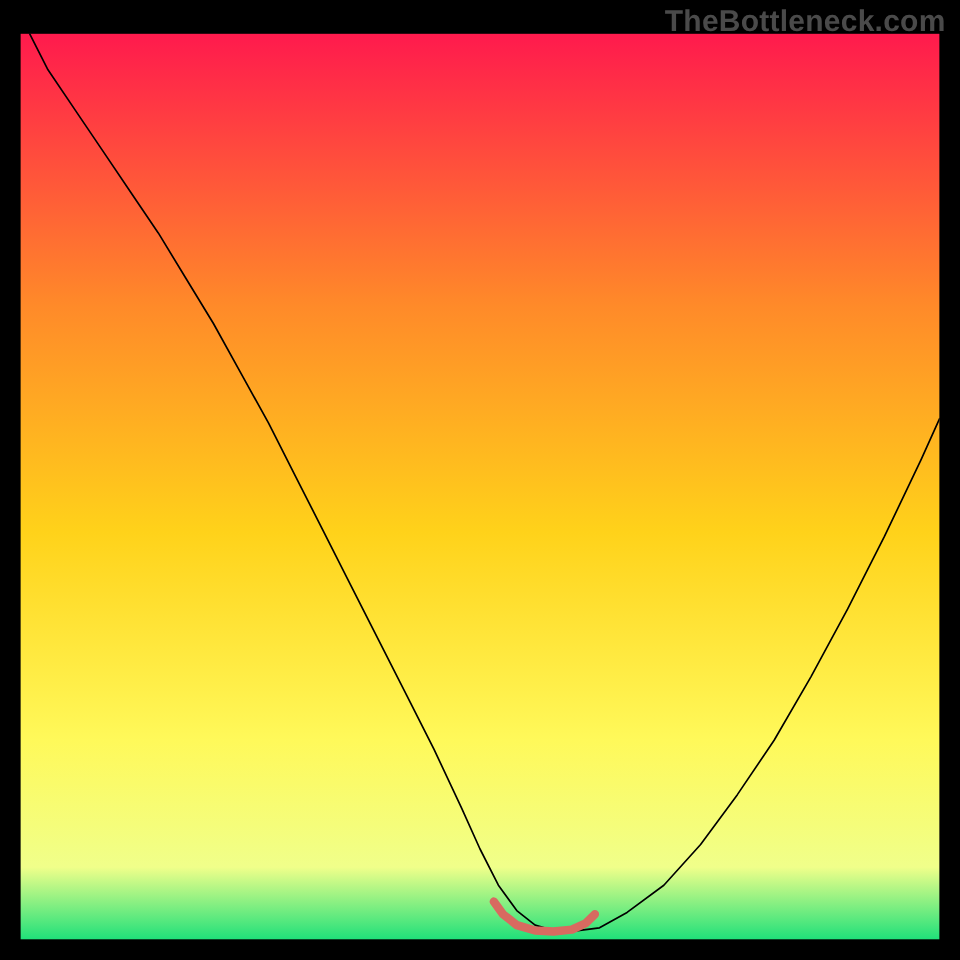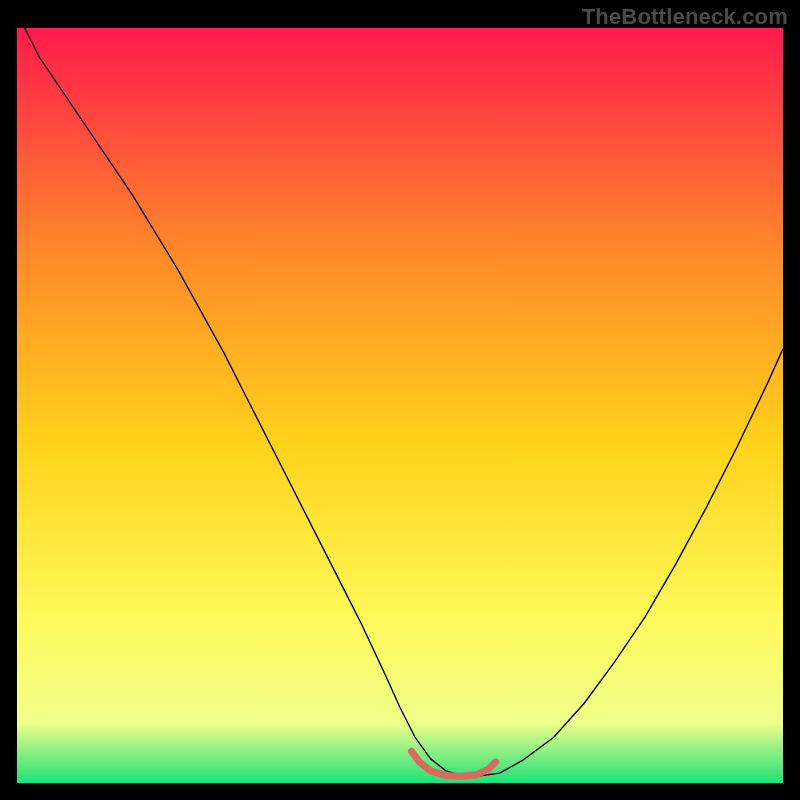--- a/index.html
+++ b/index.html
@@ -15,21 +15,21 @@
     position: relative;
     width: 800px;
     height: 800px;
     background: #000;
   }
   .watermark {
     position: absolute;
     top: 4px;
     right: 12px;
     color: #4a4a4a;
-    font-size: 22px;
+    font-size: 25px;
     font-weight: 600;
     letter-spacing: 0.2px;
     user-select: none;
   }
   .plot {
     position: absolute;
     left: 17px;
     top: 28px;
     width: 766px;
     height: 755px;

